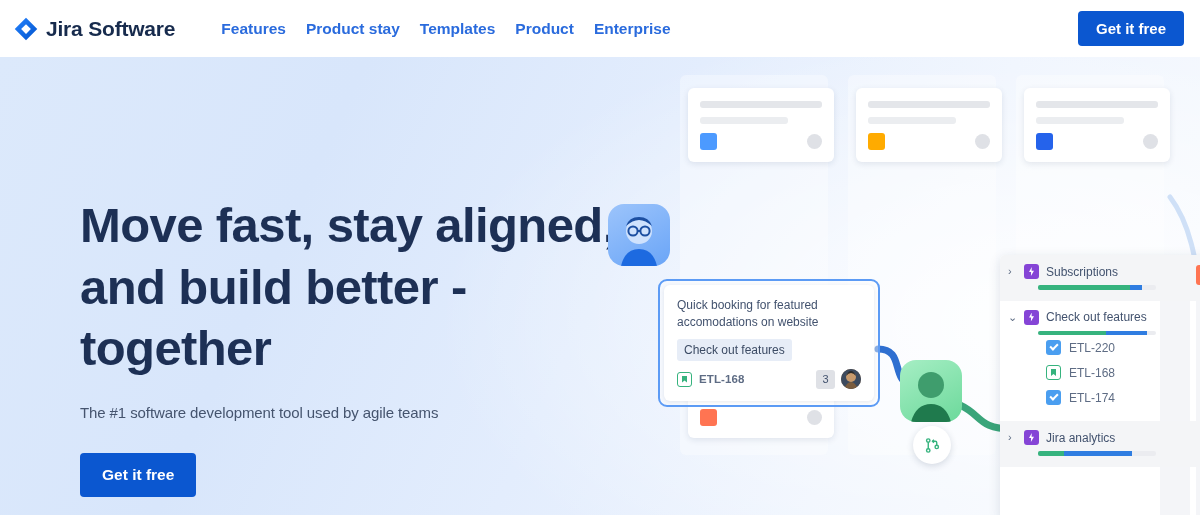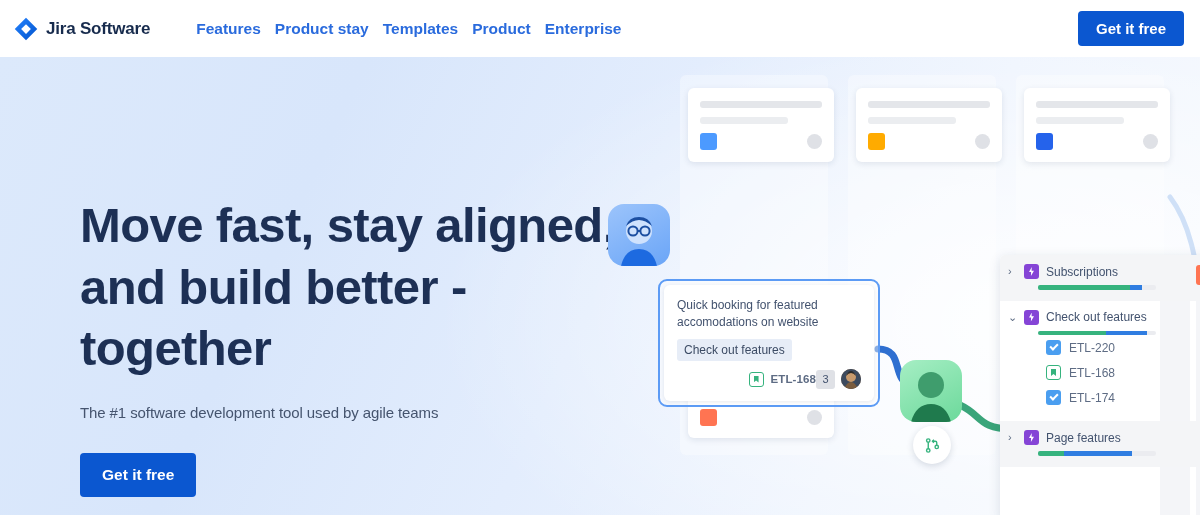--- a/index.html
+++ b/index.html
@@ -12,24 +12,24 @@
 
   
   .header {
     position: absolute; top: 0; left: 0; width: 1200px; height: 57px;
     background: #ffffff; display: flex; align-items: center;
     padding: 0 16px 0 14px; z-index: 40;
   }
   .brand { display: flex; align-items: center; gap: 8px; margin-right: 30px; }
   .jira-diamond { width: 24px; height: 24px; display: block; }
   .brand-name {
-    font-size: 17px; font-weight: 600; color: #172B4D; letter-spacing: -0.2px;
+    font-size: 21px; font-weight: 600; color: #172B4D; letter-spacing: -0.2px;
     white-space: nowrap;
   }
-  .nav { display: flex; align-items: flex-end; gap: 14px; margin-left: 16px; }
+  .nav { display: flex; align-items: flex-end; gap: 20px; margin-left: 16px; }
   .nav-item {
     font-size: 15.5px; font-weight: 600; color: #2a6bdd;
     white-space: nowrap; cursor: pointer;
   }
   .header-spacer { flex: 1; }
   .cta-header {
     background: #0b57d0; color: #fff; border: none; border-radius: 4px;
     font-family: "Liberation Sans", sans-serif;
     font-size: 15px; font-weight: 700; padding: 9px 18px; cursor: pointer;
     white-space: nowrap;
@@ -99,21 +99,21 @@
 
   
   .main-card-wrap {
     position: absolute; left: 98px; top: 222px; width: 222px; height: 128px;
     border: 2px solid #5c9bf5; border-radius: 9px; background: rgba(255,255,255,0.45);
     padding: 4px;
   }
   .main-card {
     width: 100%; height: 100%; background: #fff; border-radius: 6px;
     box-shadow: 0 1px 4px rgba(23,43,77,0.10); padding: 12px 13px;
-    display: flex; flex-direction: column; align-items: flex-end;
+    display: flex; flex-direction: column;
   }
   .mc-title { font-size: 12px; line-height: 1.38; color: #42526e; }
   .mc-chip {
     margin-top: 9px; align-self: flex-start; background: #e7edf7; color: #3c4b64;
     font-size: 12px; padding: 4px 7px; border-radius: 3px;
   }
   .mc-foot {
     margin-top: auto; display: flex; align-items: center; justify-content: space-between;
   }
   .mc-left { display: flex; align-items: center; gap: 7px; }
@@ -369,21 +369,21 @@
               <span class="child-key">ETL-174</span>
             </div>
           </div>
 
           <div class="epic-row shaded">
             <div class="epic-head">
               <span class="caret">›</span>
               <span class="epic-ico">
                   <i class="bolt"></i>
                 </span>
-              <span class="epic-name">Page features</span>
+              <span class="epic-name">Jira analytics</span>
             </div>
             <div class="bar">
               <span class="g" style="width:22%"></span>
               <span class="b" style="width:58%"></span>
             </div>
           </div>
 
         </div>
       </div>
 

